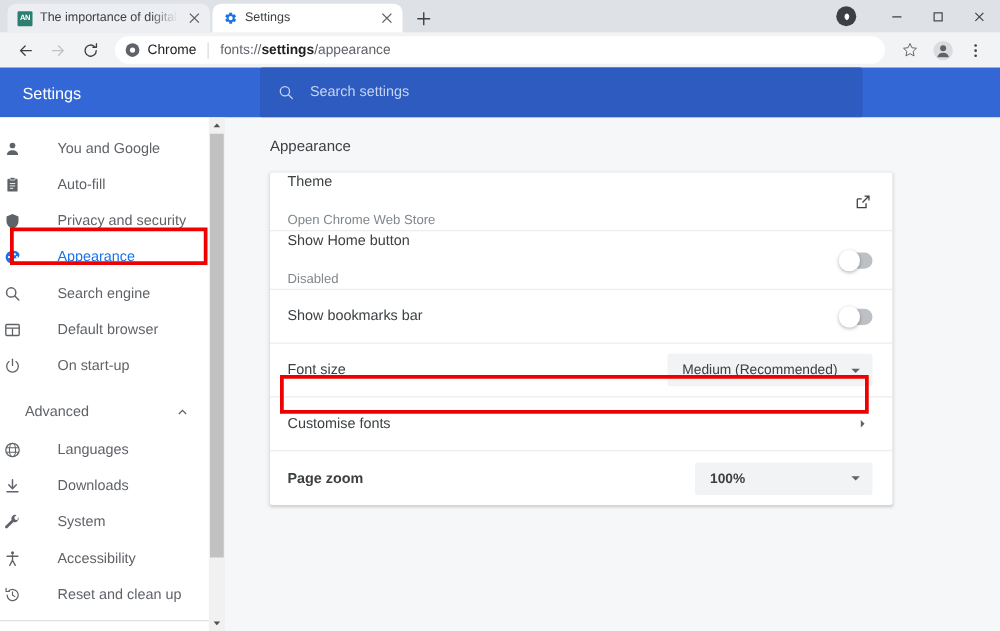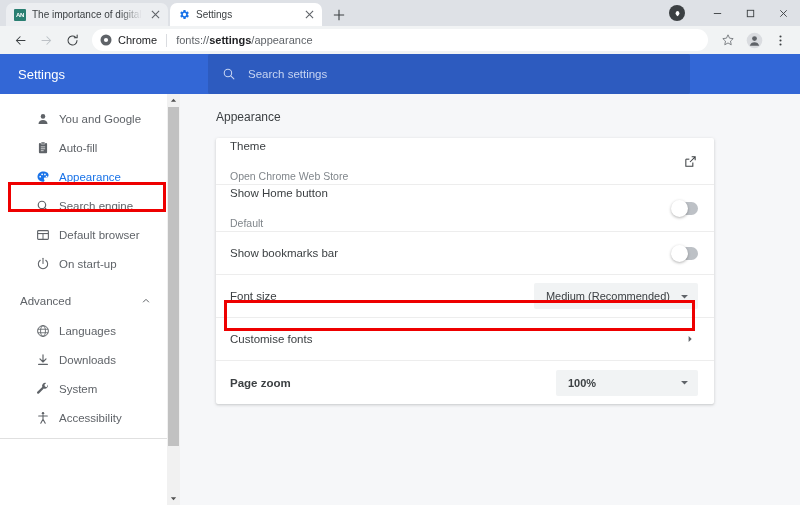--- a/index.html
+++ b/index.html
@@ -71,22 +71,22 @@
     display: flex; align-items: center; gap: 12px; padding: 0 14px;
   }
   .search-ph { color: #c6d4f2; font-size: 11.5px; }
 
   
   .body-area { flex: 1; display: flex; position: relative; background: #f6f7f9; min-height: 0; }
 
   
   .sidebar { width: 167px; background: #ffffff; position: relative; flex: none; padding-top: 10px; }
   .nav-item {
-    height: 29px; display: flex; align-items: center; gap: 8px;
-    padding-left: 35px; font-size: 11.5px; color: #5f6368;
+    height: 29px; display: flex; align-items: center; gap: 28px;
+    padding-left: 2px; font-size: 11.5px; color: #5f6368;
   }
   .nav-item.active { color: #1a73e8; }
   .nav-icon { width: 16px; height: 16px; flex: none; display: flex; align-items: center; justify-content: center; }
   .nav-section {
     height: 30px; display: flex; align-items: center; justify-content: space-between;
     padding: 0 16px 0 20px; font-size: 11.5px; color: #5f6368; margin-top: 8px;
   }
   .sb-divider { height: 1px; background: #e0e0e0; margin: 6px 0 0 0; }
   .ext-item {
     height: 28px; display: flex; align-items: center; justify-content: space-between;
@@ -279,20 +279,28 @@
         <span class="nav-icon">
           <svg width="14" height="14" viewBox="0 0 24 24">
               <rect x="5" y="3.5" width="14" height="17.5" rx="1.6" fill="#5f6368"></rect>
               <rect x="8.6" y="1.6" width="6.8" height="3.6" rx="1" fill="#5f6368" stroke="#ffffff" stroke-width="1"></rect>
               <path d="M8.3 10h7.4M8.3 13.3h7.4M8.3 16.6h4.8" stroke="#ffffff" stroke-width="1.2"></path>
             </svg>
         </span>
         <span>Auto-fill</span>
       </div>
 
+      <div class="nav-item">
+        <span class="nav-icon">
+          <svg width="14" height="14" viewBox="0 0 24 24">
+              <path d="M12 2.2 L20.2 5.4 V11.5c0 5.2-3.5 9.2-8.2 10.6C7.3 20.7 3.8 16.7 3.8 11.5V5.4z" fill="#5f6368"></path>
+            </svg>
+        </span>
+        <span>Privacy and security</span>
+      </div>
 
       <div class="nav-item active">
         <span class="nav-icon">
           <svg width="14" height="14" viewBox="0 0 24 24">
             <path d="M12 2.6c-5.2 0-9.4 4-9.4 9 0 5 4.2 8.4 9.4 8.4 1.6 0 2.6-.9 2.6-2.1 0-.6-.25-1.05-.6-1.45-.33-.38-.56-.78-.56-1.3 0-1.15.94-2.1 2.1-2.1h1.5c3 0 4.5-1.9 4.5-4.5 0-3.9-4.3-5.95-9.5-5.95z" fill="#1a73e8"></path>
             <circle cx="7.2" cy="11.4" r="1.5" fill="#ffffff"></circle>
               <circle cx="10.5" cy="7.3" r="1.5" fill="#ffffff"></circle>
               <circle cx="15.3" cy="7.6" r="1.5" fill="#ffffff"></circle>
               <circle cx="18.1" cy="11.3" r="1.4" fill="#ffffff"></circle>
           </svg>
@@ -373,20 +381,30 @@
       <div class="nav-item">
         <span class="nav-icon">
           <svg width="14" height="14" viewBox="0 0 24 24">
               <circle cx="12" cy="3.9" r="2.1" fill="#5f6368"></circle>
               <path d="M12 6.8 V14 M4.6 8.6 H19.4 M12 14 L8.2 21 M12 14 L15.8 21" stroke="#5f6368" stroke-width="1.9" stroke-linecap="round" fill="none"></path>
             </svg>
         </span>
         <span>Accessibility</span>
       </div>
 
+      <div class="nav-item">
+        <span class="nav-icon">
+          <svg width="14" height="14" viewBox="0 0 24 24">
+              <path d="M4.6 12a7.6 7.6 0 1 0 2.3-5.4" stroke="#5f6368" stroke-width="1.7" fill="none" stroke-linecap="round"></path>
+              <path d="M3.2 2.8 V7.2 H7.6" stroke="#5f6368" stroke-width="1.7" fill="none" stroke-linecap="round" stroke-linejoin="round"></path>
+              <path d="M12 7.6 V12.3 L15.2 14" stroke="#5f6368" stroke-width="1.6" fill="none" stroke-linecap="round"></path>
+            </svg>
+        </span>
+        <span>Reset and clean up</span>
+      </div>
 
       <div class="sb-divider"></div>
 
       <div class="ext-item">
         
         
       </div>
     </div>
 
     <div class="scrollbar">
@@ -420,21 +438,21 @@
                 <path d="M3.4 6.2 V14.6 H11.8 V10.2" stroke="#3c4043" stroke-width="1.25" fill="none"></path>
                 <path d="M3.4 6.2 H7.6" stroke="#3c4043" stroke-width="1.25" fill="none"></path>
                 <path d="M10.4 3.4 H14.6 V7.6 M14.6 3.4 L8.4 9.6" stroke="#3c4043" stroke-width="1.25" fill="none"></path>
               </svg>
           </span>
         </div>
 
         <div class="row tall">
           <div class="row-text">
             <span class="row-label">Show Home button</span>
-            <span class="row-sub">Default</span>
+            <span class="row-sub">Disabled</span>
           </div>
           <span class="toggle">
             <span class="knob"></span>
           </span>
         </div>
 
         <div class="row">
           <div class="row-text">
             <span class="row-label">Show bookmarks bar</span>
           </div>

